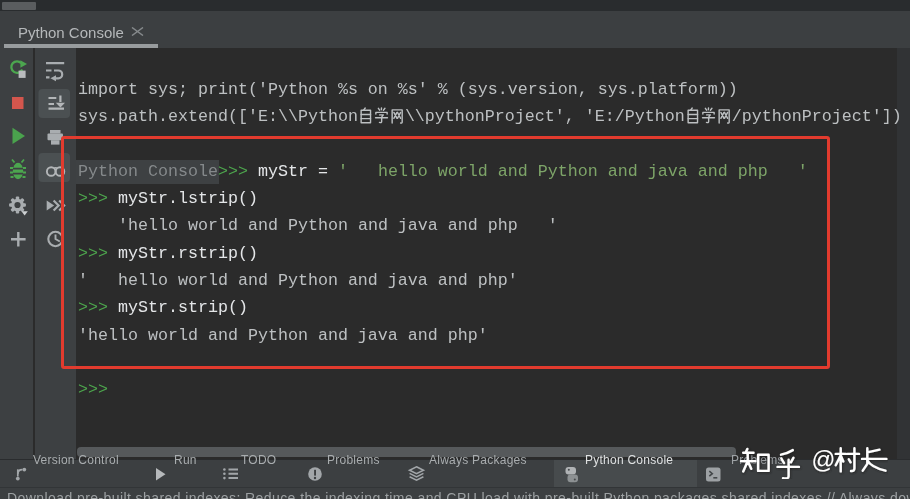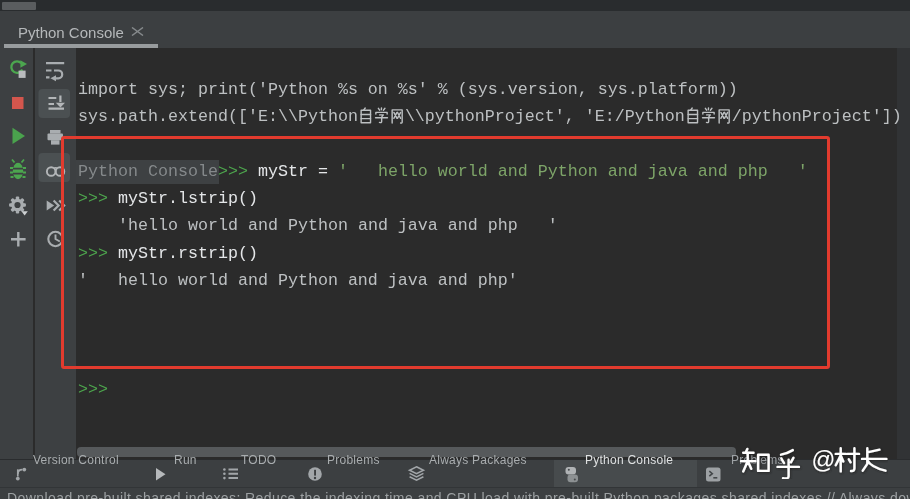--- a/index.html
+++ b/index.html
@@ -88,20 +88,22 @@
           <path d="M218,18 V102 M218,18 H282 M282,18 V96 Q282,104 272,102"></path>
           <path d="M229,34 L249,72 M249,34 L229,72"></path>
           <path d="M252,34 L272,72 M272,34 L252,72"></path>
         </g>
       </svg>/pythonProject'])</div>
   <div class="cline" style="top:157.8px;"><span class="lbl">Python Console</span><span class="grn">&gt;&gt;&gt;</span> <span class="inp">myStr = </span><span class="str">'   hello world and Python and java and php   '</span></div>
   <div class="cline" style="top:185.1px;text-align:center;"><span class="grn">&gt;&gt;&gt;</span> <span class="inp">myStr.lstrip()</span></div>
   <div class="cline" style="top:212.4px;margin-left:40px;">'hello world and Python and java and php   '</div>
   <div class="cline" style="top:239.7px;"><span class="grn">&gt;&gt;&gt;</span> <span class="inp">myStr.rstrip()</span></div>
   <div class="cline" style="top:267.0px;">'   hello world and Python and java and php'</div>
+  <div class="cline" style="top:294.3px;"><span class="grn">&gt;&gt;&gt;</span> <span class="inp">myStr.strip()</span></div>
+  <div class="cline" style="top:321.6px;">'hello world and Python and java and php'</div>
   <div class="cline" style="top:376.2px;"><span class="grn">&gt;&gt;&gt;</span></div>
 
   <svg class="ico" style="left:0;top:48px;" width="76" height="212" viewBox="0 0 76 212">
     <g fill="none">
       <path d="M21.3,15.3 A5.7,5.7 0 1 0 22.2,21.5" stroke="#4ca64f" stroke-width="2.3"></path>
       <polygon points="20.4,12.2 27,16 20.4,19.8" fill="#4ca64f"></polygon>
       <rect x="18.6" y="22.6" width="7" height="7.3" fill="#b9bcbe"></rect>
       <rect x="12" y="49" width="11.5" height="12" fill="#d3564d"></rect>
       <polygon points="12.5,79.8 25,87.9 12.5,96" fill="#4aa24d"></polygon>
       <g stroke="#4ca64f" stroke-width="1.8">

